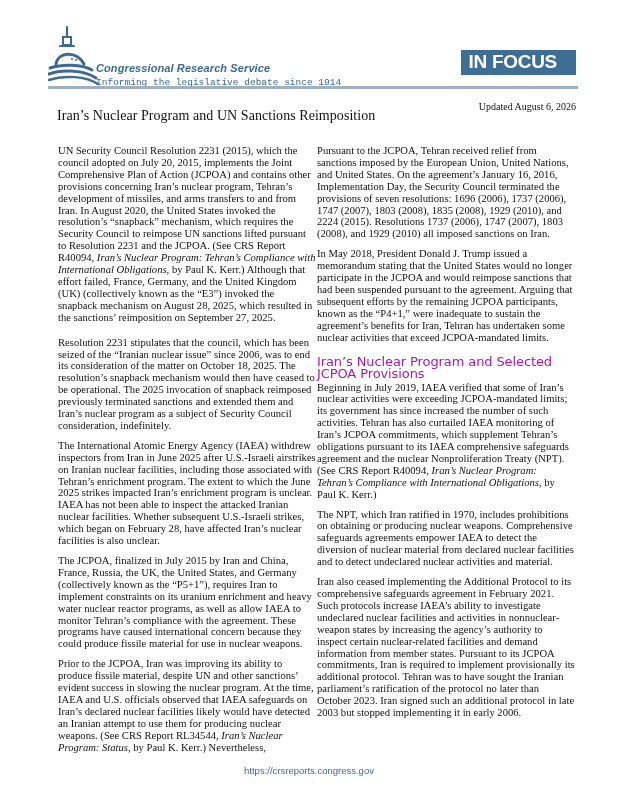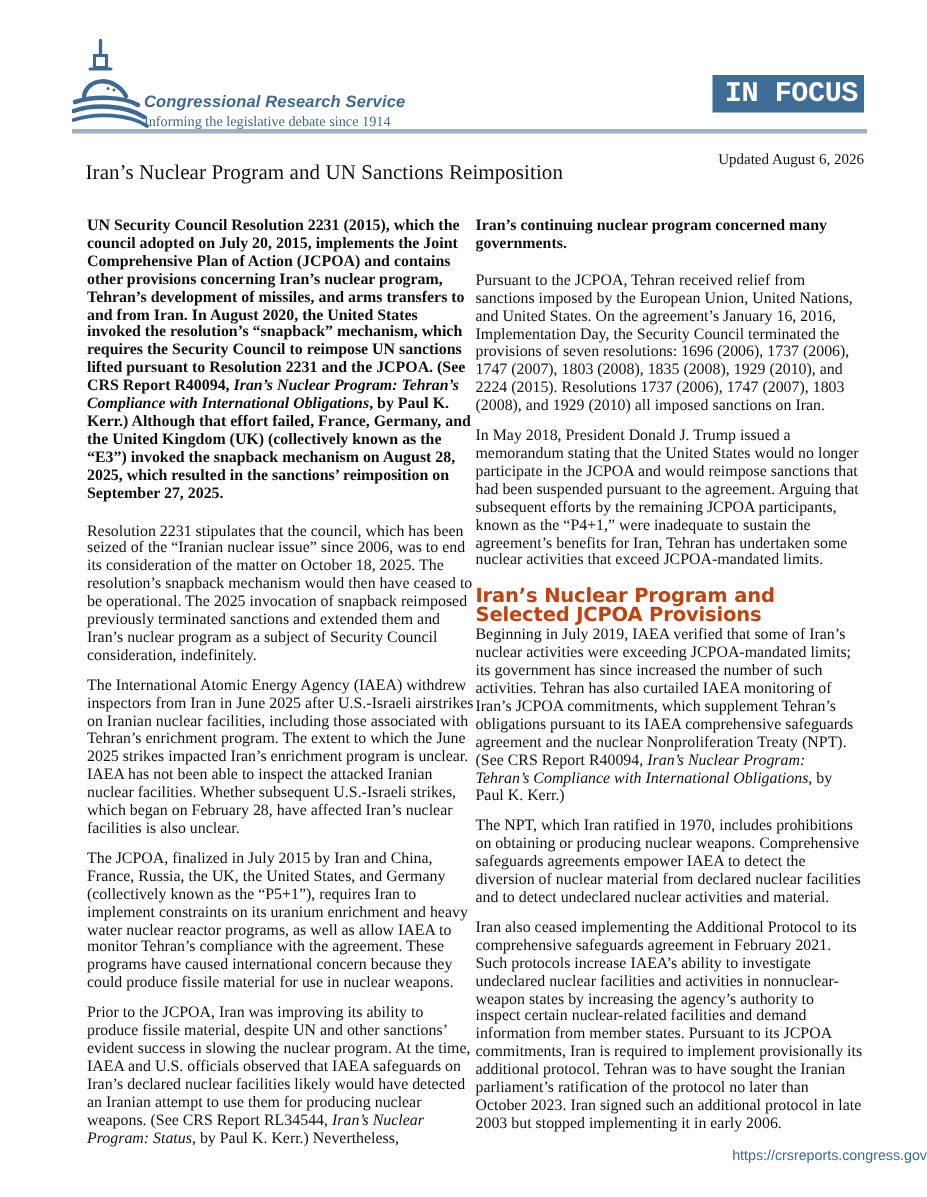--- a/index.html
+++ b/index.html
@@ -3,36 +3,36 @@
 <meta charset="utf-8">
 <style>
   html, body { margin: 0; padding: 0; background: #ffffff; }
   body { width: 618px; height: 798px; position: relative; overflow: hidden;
          font-family: "Liberation Serif", serif; color: #111; }
   .header { position: absolute; left: 48px; top: 22px; width: 530px; height: 70px; }
   .logo-icon { position: absolute; left: 0; top: 2px; width: 52px; height: 62px; }
   .brand { position: absolute; left: 48px; top: 37px; }
   .brand-name { font-family: "Liberation Sans", sans-serif; font-style: italic; font-weight: bold;
                 font-size: 11px; color: #3c6a94; letter-spacing: 0.1px; line-height: 18px; }
-  .brand-tag { font-family: Liberation Serif, serif; font-size: 9.5px; color: #3c6a94; line-height: 11px; }
+  .brand-tag { font-family: Liberation Mono, monospace; font-size: 9.5px; color: #3c6a94; line-height: 11px; }
   .infocus { position: absolute; right: 2px; top: 28px; background: #3e6d95; color: #fff;
-             font-family: Liberation Mono, monospace; font-weight: bold; font-size: 19px;
-             padding: 2px 4px 3px 8px; letter-spacing: -0.3px; line-height: 20px; }
+             font-family: Liberation Sans, sans-serif; font-weight: bold; font-size: 19px;
+             padding: 2px 19px 3px 8px; letter-spacing: -0.3px; line-height: 20px; }
   .rule { position: absolute; left: 48px; top: 86px; width: 530px; height: 3px; background: #9fb0bf; }
   .updated { position: absolute; right: 42px; top: 101px; font-size: 10px; }
   h1 { position: absolute; left: 57px; top: 108px; margin: 0; font-size: 14px; font-weight: normal;
        font-family: "Liberation Serif", serif; letter-spacing: 0.05px; }
   .col { position: absolute; top: 145px; width: 258px; font-size: 10.6px; line-height: 11.9px; }
   .col.left { left: 58px; }
   .col.right { left: 317px; }
   .col p { margin: 0 0 8px 0; }
-  .col p.gap { margin-bottom: 13px; font-weight: bold; }
-  h2 { font-family: "DejaVu Sans", sans-serif; font-weight: bold; color: #c2410c; font-size: 13px;
+  .col p.gap { margin-bottom: 13px; }
+  h2 { font-family: "DejaVu Sans", sans-serif; font-weight: normal; color: #a21caf; font-size: 13px;
        line-height: 12.5px; margin: 12px 0 1px 0; letter-spacing: -0.1px; }
-  .footer { position: absolute; left: 0; right: 0; top: 765px; text-align: right;
+  .footer { position: absolute; left: 0; right: 0; top: 765px; text-align: center;
             font-family: "Liberation Sans", sans-serif; font-size: 9.5px; color: #3c6a94; }
   i { font-style: italic; }
 </style>
 </head>
 <body>
 
 <div class="header">
   <svg class="logo-icon" viewBox="0 0 52 62">
     <g fill="none" stroke="#3c6a94" stroke-linecap="round">
       <line x1="19" y1="3" x2="19" y2="12" stroke-width="2.2"></line>
@@ -64,21 +64,20 @@
 
 <div class="col left">
   <p class="gap"><span>UN Security Council Resolution 2231 (2015), which the council adopted on July 20, 2015, implements the Joint Comprehensive Plan of Action (JCPOA) and contains other provisions concerning Iran’s nuclear program, Tehran’s development of missiles, and arms transfers to and from Iran. In August 2020, the United States invoked the resolution’s “snapback” mechanism, which requires the Security Council to reimpose UN sanctions lifted pursuant to Resolution 2231 and the JCPOA. (See CRS Report R40094, </span><i>Iran’s Nuclear Program: Tehran’s Compliance with International Obligations</i><span>, by Paul K. Kerr.) Although that effort failed, France, Germany, and the United Kingdom (UK) (collectively known as the “E3”) invoked the snapback mechanism on August 28, 2025, which resulted in the sanctions’ reimposition on September 27, 2025.</span></p>
   <p>Resolution 2231 stipulates that the council, which has been seized of the “Iranian nuclear issue” since 2006, was to end its consideration of the matter on October 18, 2025. The resolution’s snapback mechanism would then have ceased to be operational. The 2025 invocation of snapback reimposed previously terminated sanctions and extended them and Iran’s nuclear program as a subject of Security Council consideration, indefinitely.</p>
   <p>The International Atomic Energy Agency (IAEA) withdrew inspectors from Iran in June 2025 after U.S.-Israeli airstrikes on Iranian nuclear facilities, including those associated with Tehran’s enrichment program. The extent to which the June 2025 strikes impacted Iran’s enrichment program is unclear. IAEA has not been able to inspect the attacked Iranian nuclear facilities. Whether subsequent U.S.-Israeli strikes, which began on February 28, have affected Iran’s nuclear facilities is also unclear.</p>
   <p>The JCPOA, finalized in July 2015 by Iran and China, France, Russia, the UK, the United States, and Germany (collectively known as the “P5+1”), requires Iran to implement constraints on its uranium enrichment and heavy water nuclear reactor programs, as well as allow IAEA to monitor Tehran’s compliance with the agreement. These programs have caused international concern because they could produce fissile material for use in nuclear weapons.</p>
   <p><span>Prior to the JCPOA, Iran was improving its ability to produce fissile material, despite UN and other sanctions’ evident success in slowing the nuclear program. At the time, IAEA and U.S. officials observed that IAEA safeguards on Iran’s declared nuclear facilities likely would have detected an Iranian attempt to use them for producing nuclear weapons. (See CRS Report RL34544, </span><i>Iran’s Nuclear Program: Status</i><span>, by Paul K. Kerr.) Nevertheless,</span></p>
 </div>
 
 <div class="col right">
-  <p class="gap">Iran’s continuing nuclear program concerned many governments.</p>
   <p>Pursuant to the JCPOA, Tehran received relief from sanctions imposed by the European Union, United Nations, and United States. On the agreement’s January 16, 2016, Implementation Day, the Security Council terminated the provisions of seven resolutions: 1696 (2006), 1737 (2006), 1747 (2007), 1803 (2008), 1835 (2008), 1929 (2010), and 2224 (2015). Resolutions 1737 (2006), 1747 (2007), 1803 (2008), and 1929 (2010) all imposed sanctions on Iran.</p>
   <p>In May 2018, President Donald J. Trump issued a memorandum stating that the United States would no longer participate in the JCPOA and would reimpose sanctions that had been suspended pursuant to the agreement. Arguing that subsequent efforts by the remaining JCPOA participants, known as the “P4+1,” were inadequate to sustain the agreement’s benefits for Iran, Tehran has undertaken some nuclear activities that exceed JCPOA-mandated limits.</p>
   <h2>Iran’s Nuclear Program and Selected JCPOA Provisions</h2>
   <p><span>Beginning in July 2019, IAEA verified that some of Iran’s nuclear activities were exceeding JCPOA-mandated limits; its government has since increased the number of such activities. Tehran has also curtailed IAEA monitoring of Iran’s JCPOA commitments, which supplement Tehran’s obligations pursuant to its IAEA comprehensive safeguards agreement and the nuclear Nonproliferation Treaty (NPT). (See CRS Report R40094, </span><i>Iran’s Nuclear Program: Tehran’s Compliance with International Obligations</i><span>, by Paul K. Kerr.)</span></p>
   <p>The NPT, which Iran ratified in 1970, includes prohibitions on obtaining or producing nuclear weapons. Comprehensive safeguards agreements empower IAEA to detect the diversion of nuclear material from declared nuclear facilities and to detect undeclared nuclear activities and material.</p>
   <p>Iran also ceased implementing the Additional Protocol to its comprehensive safeguards agreement in February 2021. Such protocols increase IAEA’s ability to investigate undeclared nuclear facilities and activities in nonnuclear-weapon states by increasing the agency’s authority to inspect certain nuclear-related facilities and demand information from member states. Pursuant to its JCPOA commitments, Iran is required to implement provisionally its additional protocol. Tehran was to have sought the Iranian parliament’s ratification of the protocol no later than October 2023. Iran signed such an additional protocol in late 2003 but stopped implementing it in early 2006.</p>
 </div>
 
 <div class="footer">https://crsreports.congress.gov</div>
 

